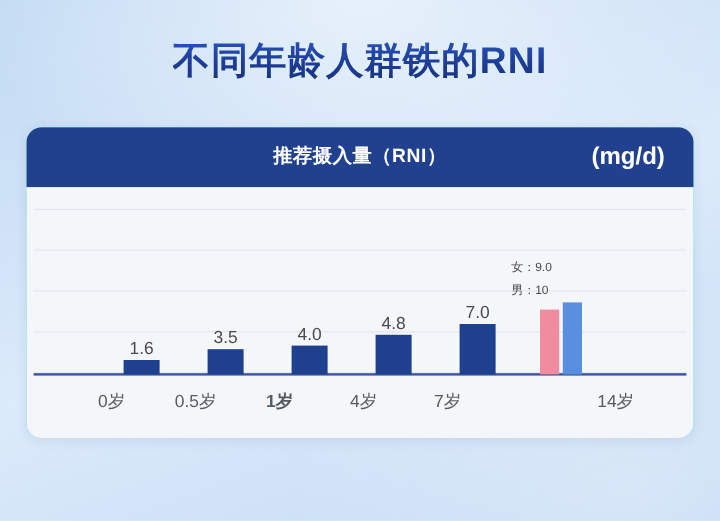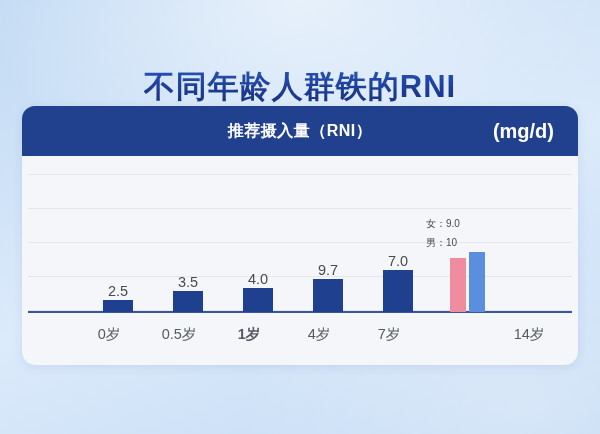--- a/index.html
+++ b/index.html
@@ -21,21 +21,20 @@
     position:absolute; left:0; top:30px; width:600px;
     text-align:center;
   }
   .page-title {
     display:inline-block;
     font-size:31px; font-weight:bold; letter-spacing:1px;
     background:linear-gradient(180deg,#2a55c0 0%,#1d3c94 55%,#17317f 100%);
     -webkit-background-clip:text; background-clip:text;
     color:#1d3c94; -webkit-text-fill-color:transparent;
     line-height:42px;
-    margin-top:36px;
   }
 
   
   .card {
     position:absolute; left:22px; top:106px;
     width:556px; height:259px;
     border-radius:13px;
     background:#5eead4;
     overflow:hidden;
     box-shadow:0 2px 10px rgba(40,70,140,0.10);
@@ -91,21 +90,21 @@
     white-space:nowrap;
   }
 
   .pair-label {
     position:absolute;
     font-size:10px; color:#4a4a4a;
     line-height:19px; white-space:nowrap;
     text-align:left;
   }
 
-  .x-labels { position:absolute; left:16px; bottom:20px; width:100%; height:20px;padding-left:20px; }
+  .x-labels { position:absolute; left:0; bottom:20px; width:100%; height:20px;padding-left:20px; }
   .x-label {
     position:absolute;
     font-size:14.5px; color:#555b63;
     width:70px; text-align:center;
     white-space:nowrap;
   }
 </style>
 </head>
 <body>
 
@@ -135,24 +134,24 @@
 
       <div class="bar solo" style="left:81px;  height:12px;"></div>
       <div class="bar solo" style="left:151px; height:21px;"></div>
       <div class="bar solo" style="left:221px; height:24px;"></div>
       <div class="bar solo" style="left:291px; height:33px;"></div>
       <div class="bar solo" style="left:361px; height:42px;"></div>
 
       <div class="bar female" style="left:428px; width:16px; height:54px;"></div>
       <div class="bar male" style="left:447px; width:16px; height:60px;"></div>
 
-      <div class="bar-value" style="left:66px;  bottom:66px;">2.5</div>
+      <div class="bar-value" style="left:66px;  bottom:66px;">1.6</div>
       <div class="bar-value" style="left:136px; bottom:75px;">3.5</div>
       <div class="bar-value" style="left:206px; bottom:78px;text-align:center;">4.0</div>
-      <div class="bar-value" style="left:276px; bottom:87px;">9.7</div>
+      <div class="bar-value" style="left:276px; bottom:87px;">4.8</div>
       <div class="bar-value" style="left:346px; bottom:96px;">7.0</div>
 
       <div class="pair-label" style="left:404px; bottom:132px;">女：9.0</div>
       <div class="pair-label" style="left:404px; bottom:113px;">男：10</div>
     </div>
 
     <div class="x-labels">
       <div class="x-label" style="left:36px;">0岁</div>
       <div class="x-label" style="left:106px;">0.5岁</div>
       <div class="x-label" style="left:176px;font-weight:bold;">1岁</div>

